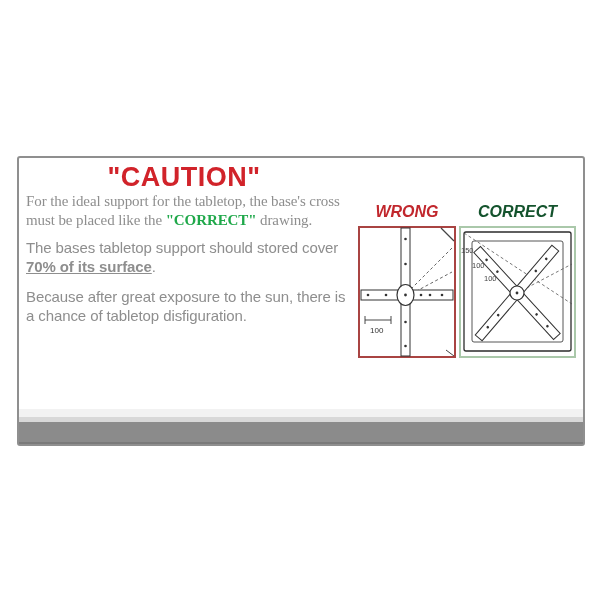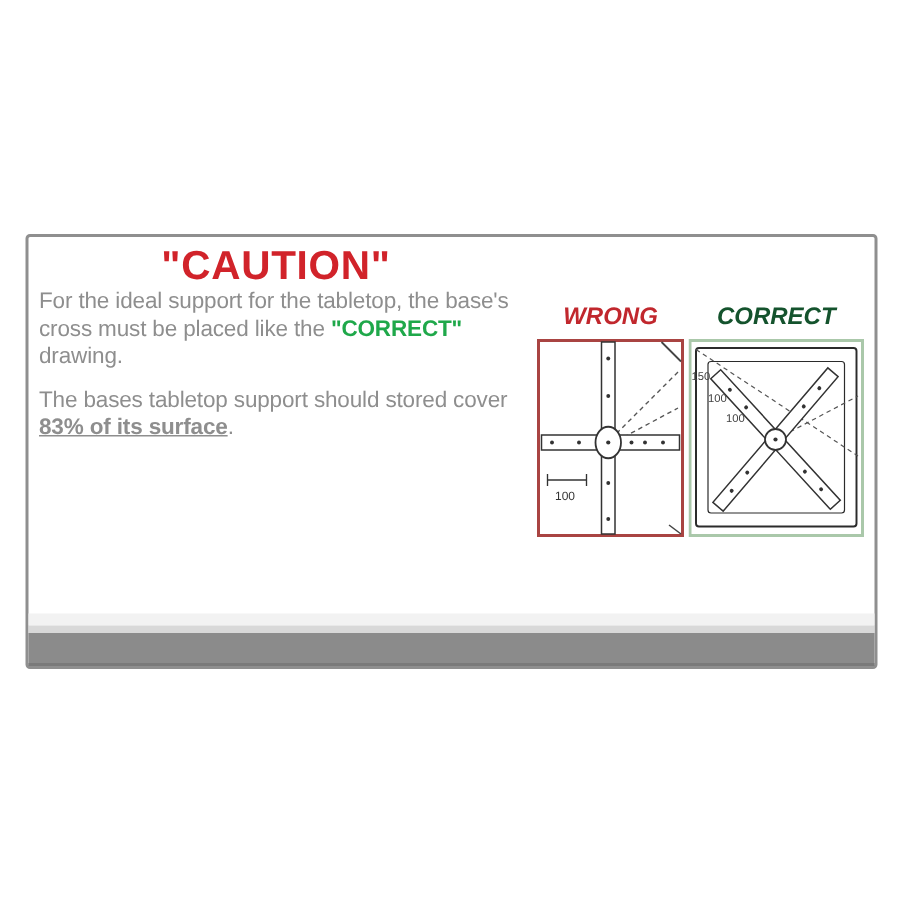--- a/index.html
+++ b/index.html
@@ -14,21 +14,21 @@
   }
   .title{
     position:absolute;left:0;top:4px;width:330px;text-align:center;
     font-size:27px;font-weight:bold;color:#d1232a;letter-spacing:0.5px;
   }
   .text-col{
     position:absolute;left:7px;top:34px;width:330px;
     font-size:15px;line-height:18.5px;color:#8e8e8e;letter-spacing:-0.1px;
   }
   .text-col p{margin:0;}
-  .p1{margin-bottom:10px !important;}
+  .p1{margin-bottom:10px !important;font-family:Liberation Serif, serif;}
   .p2{margin-bottom:2px !important;}
   .p4{margin-bottom:12px !important;}
   .green-bold{color:#1fa84a;font-weight:bold;}
   .ul-bold{font-weight:bold;text-decoration:underline;}
   .diagram-label{
     position:absolute;top:45px;font-size:16px;font-weight:bold;text-align:center;font-style:italic;
   }
   .wrong-label{left:339px;width:98px;color:#c1272d;}
   .correct-label{left:440px;width:117px;color:#14532d;}
   .wrong-svg{position:absolute;left:339px;top:68px;}
@@ -40,21 +40,22 @@
 </style>
 </head>
 <body>
 
 <div class="panel">
 
   <div class="title">"CAUTION"</div>
 
   <div class="text-col">
     <p class="p1"><span>For the ideal support for the tabletop, the base's cross must be placed like the </span><span class="green-bold">"CORRECT"</span><span> drawing.</span></p>
-    <p class="p4"><span>The bases tabletop support should stored cover </span><span class="ul-bold">83% of its surface</span><span>.</span></p>
+    <p class="p4"><span>The bases tabletop support should stored cover </span><span class="ul-bold">70% of its surface</span><span>.</span></p>
+    <p class="p5">Because after great exposure to the sun, there is a chance of tabletop disfiguration.</p>
   </div>
 
   <div class="diagram-label wrong-label">WRONG</div>
   <div class="diagram-label correct-label">CORRECT</div>
 
   <svg class="wrong-svg" width="98" height="132" viewBox="0 0 98 132">
     <rect x="1" y="1" width="96" height="130" fill="#ffffff" stroke="#a94442" stroke-width="2"></rect>
     <line x1="83" y1="2" x2="96" y2="15" stroke="#444444" stroke-width="1.2"></line>
     <line x1="88" y1="124" x2="96" y2="130" stroke="#444444" stroke-width="1"></line>
     <line x1="53" y1="63" x2="94" y2="22" stroke="#555555" stroke-width="0.9" stroke-dasharray="3,2.5"></line>

